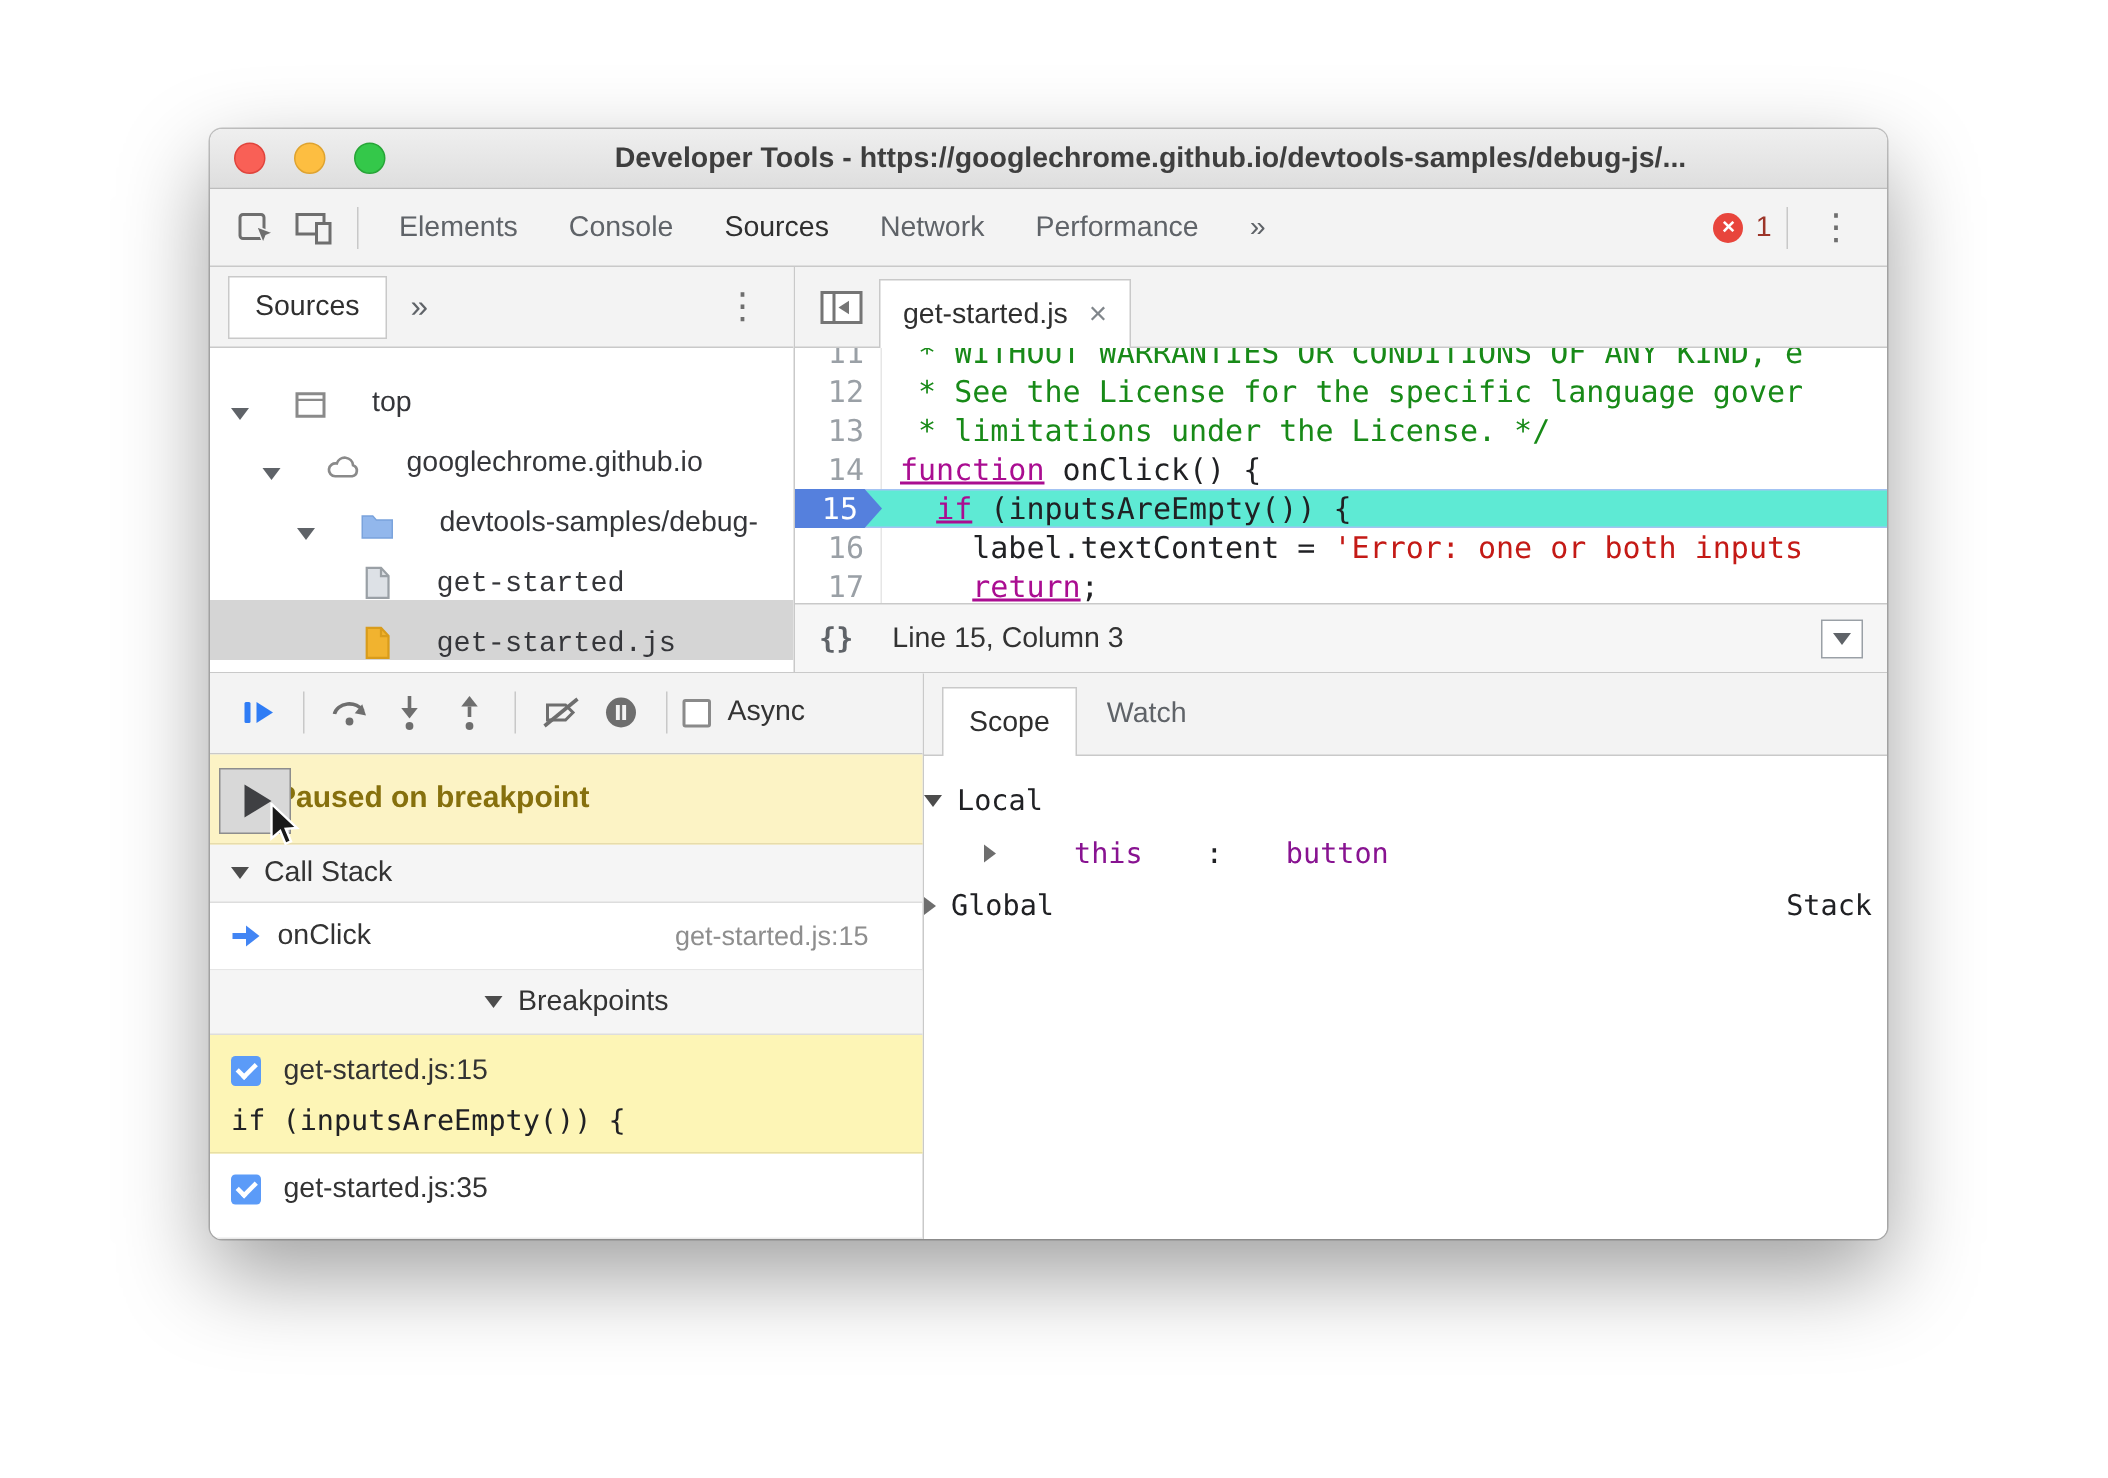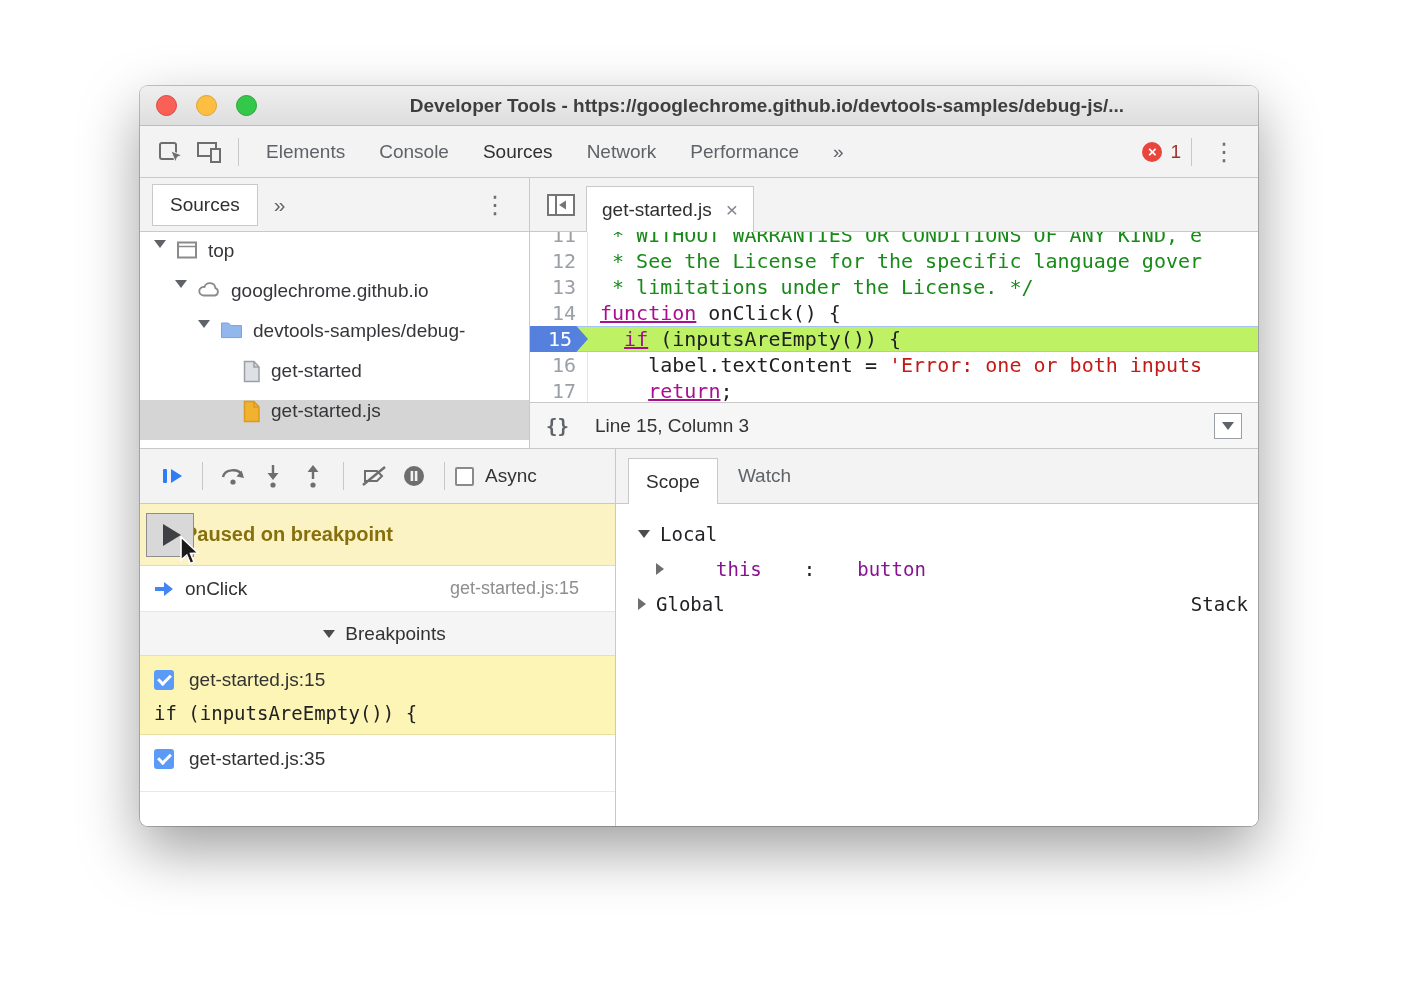--- a/index.html
+++ b/index.html
@@ -43,23 +43,23 @@
   .row-bottom { height:378px; display:flex; border-top:1px solid #c9c9c9; }
   
   .nav-pane { width:390px; border-right:1px solid #c9c9c9; display:flex; flex-direction:column; background:#fff; }
   .nav-header { height:54px; background:#f3f3f3; border-bottom:1px solid #c9c9c9;
     display:flex; align-items:center; padding:0 12px; }
   .nav-tab { height:42px; background:#fff; border:1px solid #c9c9c9; display:flex; align-items:center;
     padding:0 17px; font-size:19px; color:#2f2f2f; }
   .nav-overflow { margin-left:16px; color:#5f6368; font-size:21px; }
   .nav-menu { margin-left:auto; }
   .tree { flex:1; padding-top:8px; overflow:hidden; }
-  .tree-row { height:40px; display:flex; align-items:flex-start; font-size:19px; color:#35363a; }
+  .tree-row { height:40px; display:flex; align-items:flex-end; font-size:19px; color:#35363a;gap:20px; }
   .tree-row.selected { background:#d5d5d5; }
-  .d0 { padding-left:14px; } .d1 { padding-left:35px; } .d2 { padding-left:58px; } .d3 { padding-left:102px; }
+  .d0 { padding-left:14px; } .d1 { padding-left:35px; } .d2 { padding-left:58px; } .d3 { padding-left:102px;font-family:Liberation Mono, monospace; }
   .tri-d { width:0; height:0; border-left:6px solid transparent; border-right:6px solid transparent;
     border-top:8px solid #5f6368; margin-right:10px; flex:none; }
   .tri-r { width:0; height:0; border-top:6px solid transparent; border-bottom:6px solid transparent;
     border-left:8px solid #5f6368; margin-right:10px; flex:none; }
   .tree-ico { margin-right:10px; flex:none; display:flex; }
   
   .editor-pane { flex:1; display:flex; flex-direction:column; background:#fff; min-width:0; }
   .editor-tabs { height:54px; background:#f3f3f3; border-bottom:1px solid #c9c9c9;
     display:flex; align-items:flex-end; padding-left:6px; }
   .nav-toggle { align-self:center; margin:0 10px; display:flex; }
@@ -67,21 +67,21 @@
     margin-bottom:-1px; display:flex; align-items:center; padding:0 15px; font-size:19px;
     color:#2f2f2f; gap:14px; position:relative; z-index:2; }
   .tab-close { color:#80868b; font-size:21px; }
   .code-area { height:170px; overflow:hidden; font-family:"DejaVu Sans Mono", monospace;
     font-size:20px; line-height:26px; }
   .code-inner { margin-top:-10px; }
   .cline { display:flex; height:26px; white-space:pre; color:#202124; }
   .lnum { width:58px; flex:none; text-align:right; padding-right:11px; color:#9aa0a6;
     border-right:1px solid #e6e6e6; }
   .ltext { flex:1; padding-left:12px; min-width:0; }
-  .cline.current { background:#bef264; box-shadow:inset 0 1px 0 #a3c3f3, inset 0 -1px 0 #a3c3f3;justify-content:flex-end; }
+  .cline.current { background:#5eead4; box-shadow:inset 0 1px 0 #a3c3f3, inset 0 -1px 0 #a3c3f3;justify-content:flex-end; }
   .lnum.exec { background:#5580dd; color:#fff; border-right:none;
     clip-path:polygon(0 0, 80% 0, 100% 50%, 80% 100%, 0 100%); padding-right:16px; }
   .tok-comment { color:#188a18; }
   .tok-kw { color:#aa0d91;text-decoration:underline; }
   .tok-str { color:#c41a16; }
   .editor-status { height:46px; border-top:1px solid #c9c9c9; background:#f6f6f6;
     display:flex; align-items:center; padding:0 16px; }
   .pretty { font-family:"DejaVu Sans Mono", monospace; font-size:19px; color:#5f6368;
     font-weight:bold; margin-right:26px; }
   .status-text { font-size:19px; color:#333; }
@@ -125,21 +125,21 @@
   .scope-tabs { height:55px; background:#f3f3f3; border-bottom:1px solid #c9c9c9;
     display:flex; align-items:flex-end; padding-left:12px; }
   .scope-tab { height:46px; background:#fff; border:1px solid #c9c9c9; border-bottom:none;
     margin-bottom:-1px; display:flex; align-items:center; padding:0 17px; font-size:19px;
     color:#2f2f2f; position:relative; z-index:2; }
   .watch-tab { height:100%; display:flex; align-items:center; padding:0 20px; font-size:19px; color:#5f6368; }
   .scope-body { flex:1; font-family:"DejaVu Sans Mono", monospace; font-size:19px; color:#202124; padding-top:12px; }
   .scope-row { height:35px; display:flex; align-items:center; padding-right:10px; }
   .scope-row .tri-d { border-top-color:#4c4c4c; }
   .scope-row .tri-r { border-left-color:#6e6e6e; }
-  .ind1 { padding-left:22px; } .ind2 { padding-left:40px;gap:42px; }
+  .ind1 { padding-left:0; } .ind2 { padding-left:40px;gap:42px; }
   .v-name { color:#881391; }
   .v-node { color:#881391; }
   .v-plain { color:#202124; }
   .spacer { flex:1; }
 </style>
 </head>
 <body>
 
 <div class="window">
 
@@ -348,20 +348,24 @@
       <div class="paused-banner">
         <span>Paused on breakpoint</span>
         <span class="ghost-btn">
             <span class="ghost-play"></span>
           </span>
         <svg class="cursor-ico" width="26" height="30" viewBox="0 0 26 30">
           <path d="M3 1 L3 24 L8.8 19 L12.3 27.5 L16 25.9 L12.5 17.5 L20 17 Z" fill="#1a1a1a" stroke="#ffffff" stroke-width="1.6"></path>
         </svg>
       </div>
 
+      <div class="section-head">
+        <span class="tri-d"></span>
+        <span>Call Stack</span>
+      </div>
       <div class="frame-row">
         <svg width="20" height="16" viewBox="0 0 20 16" style="margin-right:11px;flex:none">
           <rect x="1" y="6" width="9" height="4" fill="#4285f4"></rect>
           <polygon points="10,1 19,8 10,15" fill="#4285f4"></polygon>
         </svg>
         <span>onClick</span>
         <span class="frame-loc">get-started.js:15</span>
       </div>
 
       <div class="section-head bp-head">

